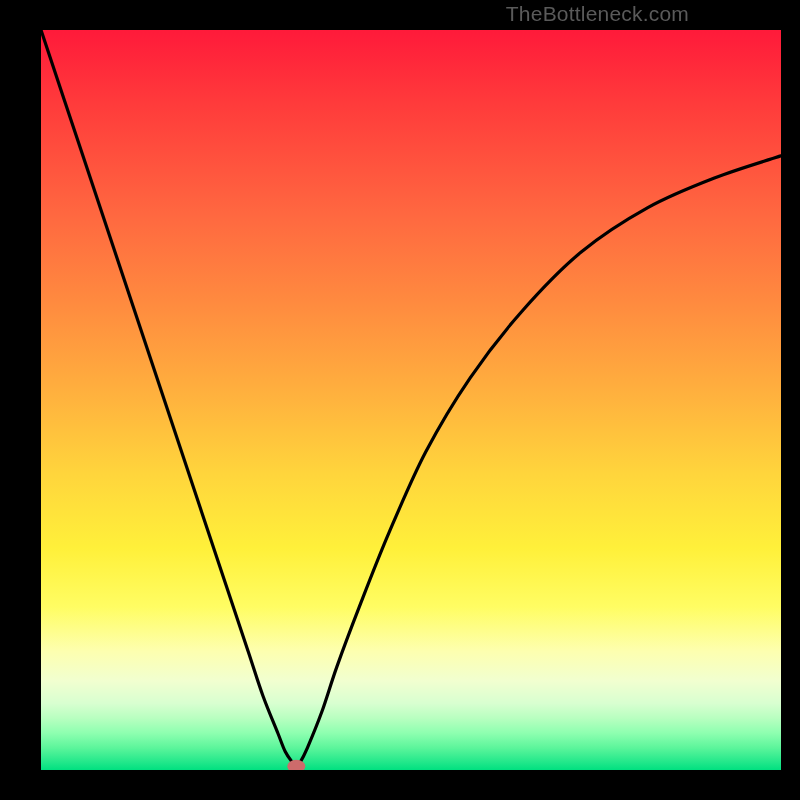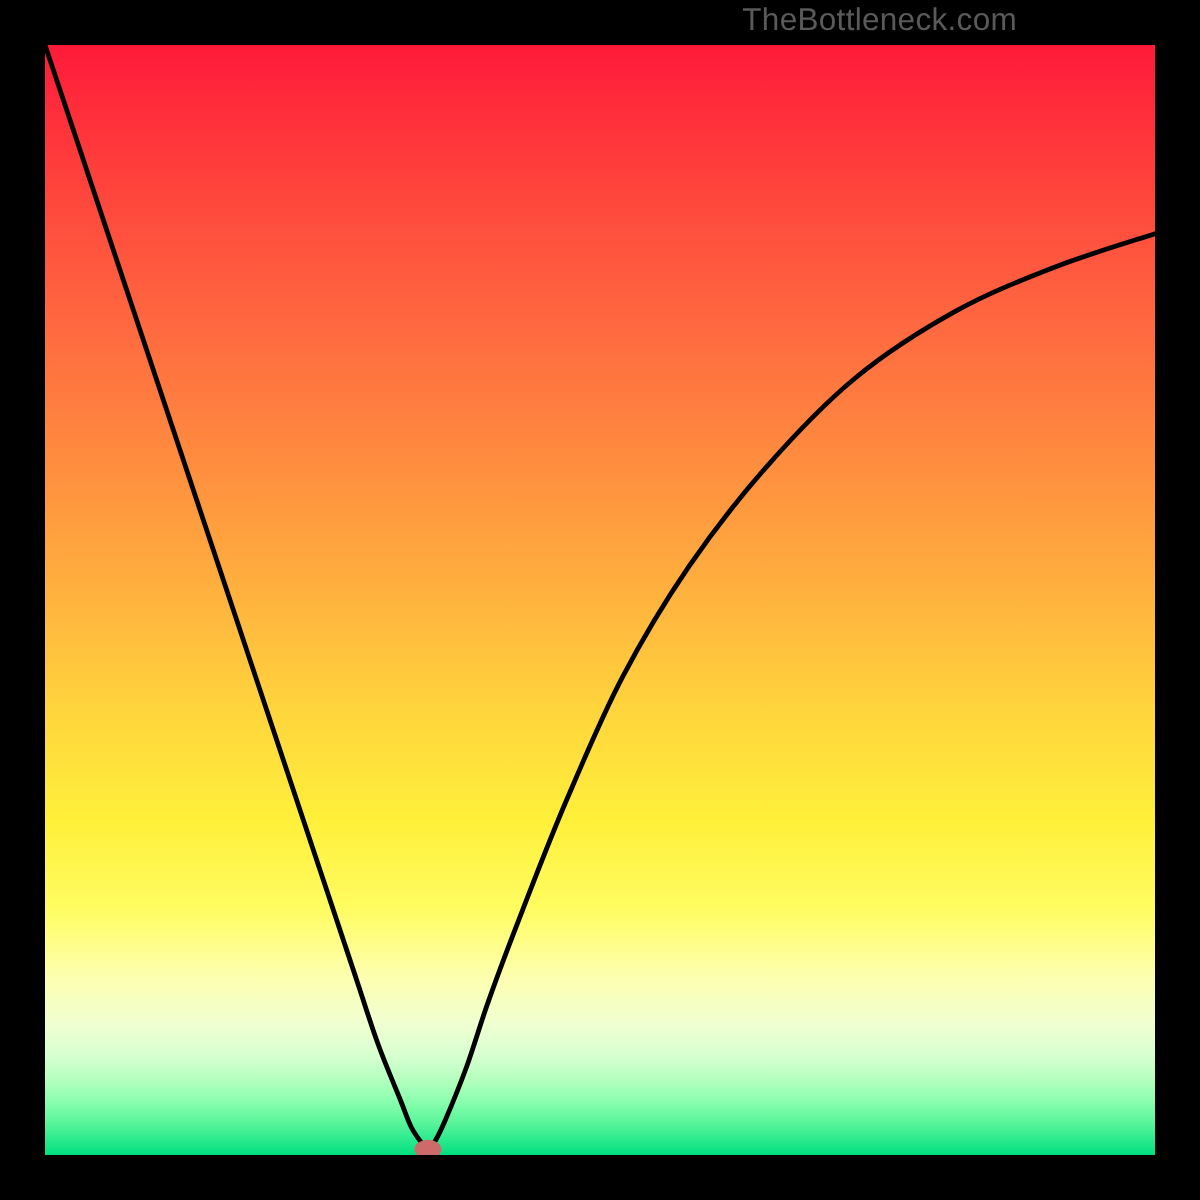--- a/index.html
+++ b/index.html
@@ -6,21 +6,21 @@
     margin: 0;
     padding: 0;
     width: 800px;
     height: 800px;
     background: #000;
     overflow: hidden;
     font-family: Arial, Helvetica, sans-serif;
   }
   .frame {
     position: absolute;
-    left: 0;
+    left: 11px;
     top: 0;
     width: 684px;
     height: 800px;
     background: #000;
   }
   .plot-area {
     position: absolute;
     left: 30px;
     top: 30px;
     width: 740px;

